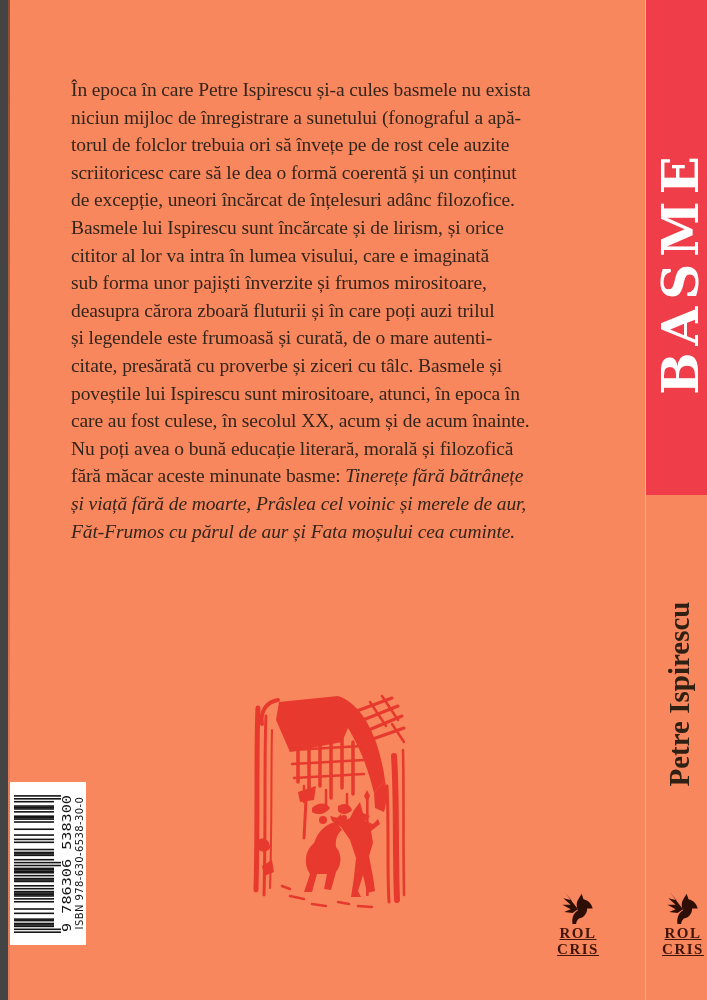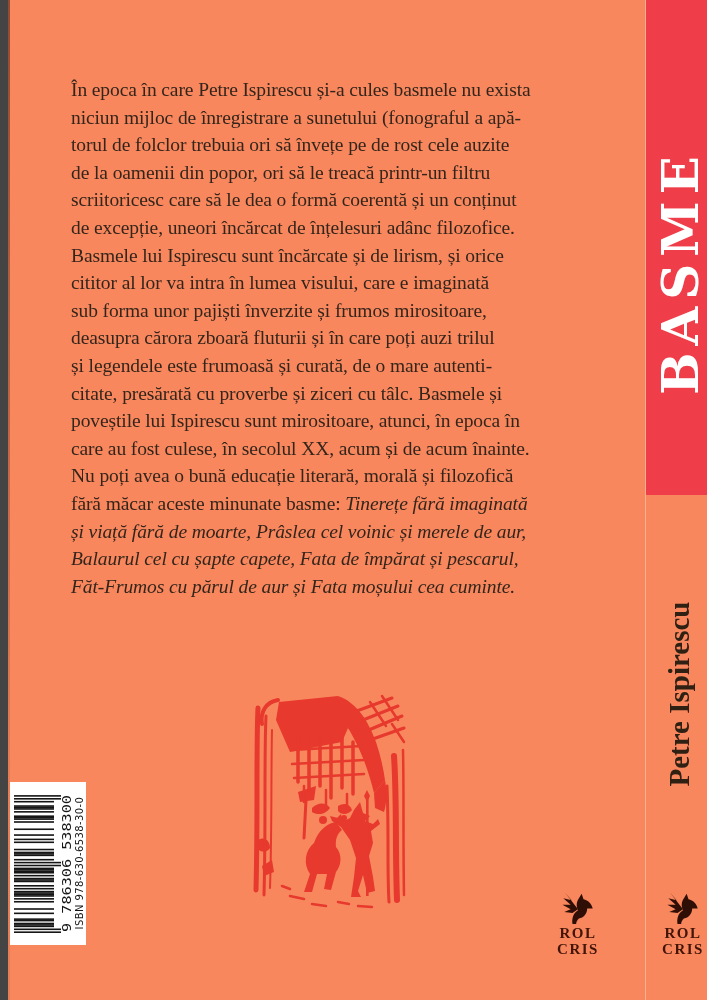--- a/index.html
+++ b/index.html
@@ -26,49 +26,47 @@
   
   .barcode-box{position:absolute;left:2px;top:782px;width:76px;height:163px;background:#fff;}
   .bc-rot{position:absolute;left:-37px;top:44px;width:150px;height:74px;transform:rotate(-90deg);}
   .bc-num{font-family:"DejaVu Sans Mono", monospace;font-size:13px;fill:#151515;}
   .bc-isbn{font-family:"DejaVu Sans", sans-serif;font-size:10px;letter-spacing:.4px;fill:#151515;}
   
   .logo{position:absolute;width:64px;text-align:center;color:#431508;
         font-family:"Liberation Serif", serif;font-weight:bold;}
   .logo-main{left:538px;top:891px;}
   .logo-spine{left:643px;top:891px;}
-  .logo-line{font-size:15px;line-height:16px;letter-spacing:1.5px;}
+  .logo-line{font-size:15px;line-height:16px;letter-spacing:1.5px;text-decoration:underline;}
   .logo svg{display:block;margin:0 auto 1px auto;}
 </style>
 </head>
 <body>
 
 <div class="page" style="background: rgb(248, 135, 94);">
 
   <div class="edge-left"></div>
 
   <div class="body-text" style="color: rgb(52, 37, 27);">
       <div class="tline"><span>În epoca în care Petre Ispirescu și-a cules basmele nu exista</span></div>
       <div class="tline"><span>niciun mijloc de înregistrare a sunetului (fonograful a apă-</span></div>
       <div class="tline"><span>torul de folclor trebuia ori să învețe pe de rost cele auzite</span></div>
-      <div class="tline"><span>de la oamenii din popor, ori să le treacă printr-un filtru</span></div>
       <div class="tline"><span>scriitoricesc care să le dea o formă coerentă și un conținut</span></div>
       <div class="tline"><span>de excepție, uneori încărcat de înțelesuri adânc filozofice.</span></div>
       <div class="tline"><span>Basmele lui Ispirescu sunt încărcate și de lirism, și orice</span></div>
       <div class="tline"><span>cititor al lor va intra în lumea visului, care e imaginată</span></div>
       <div class="tline"><span>sub forma unor pajiști înverzite și frumos mirositoare,</span></div>
       <div class="tline"><span>deasupra cărora zboară fluturii și în care poți auzi trilul</span></div>
       <div class="tline"><span>și legendele este frumoasă și curată, de o mare autenti-</span></div>
       <div class="tline"><span>citate, presărată cu proverbe și ziceri cu tâlc. Basmele și</span></div>
       <div class="tline"><span>poveștile lui Ispirescu sunt mirositoare, atunci, în epoca în</span></div>
       <div class="tline"><span>care au fost culese, în secolul XX, acum și de acum înainte.</span></div>
       <div class="tline"><span>Nu poți avea o bună educație literară, morală și filozofică</span></div>
-      <div class="tline"><span>fără măcar aceste minunate basme: </span><span class="it">Tinerețe fără imaginată</span></div>
+      <div class="tline"><span>fără măcar aceste minunate basme: </span><span class="it">Tinerețe fără bătrânețe</span></div>
       <div class="tline"><span class="it">și viață fără de moarte, Prâslea cel voinic și merele de aur,</span></div>
-      <div class="tline"><span class="it">Balaurul cel cu șapte capete, Fata de împărat și pescarul,</span></div>
       <div class="tline"><span class="it">Făt-Frumos cu părul de aur și Fata moșului cea cuminte.</span></div>
     </div>
 
   <div class="woodcut" style="color: rgb(231, 57, 45);">
     <svg viewBox="0 0 164 222" width="164" height="222">
       <g fill="currentColor" stroke="none">
         <path d="M33,12 L92,6 L102,38 L96,52 L44,62 L30,30 Z"></path>
         <path d="M92,6 C110,12 122,30 130,52 C134,64 137,76 139,90 L128,103 C122,78 112,52 98,32 C95,22 93,14 92,6 Z"></path>
         <path d="M128,103 L139,90 C141,102 141,112 138,122 L129,118 Z"></path>
         <path d="M52,102 L70,96 L68,110 L54,112 Z"></path>

